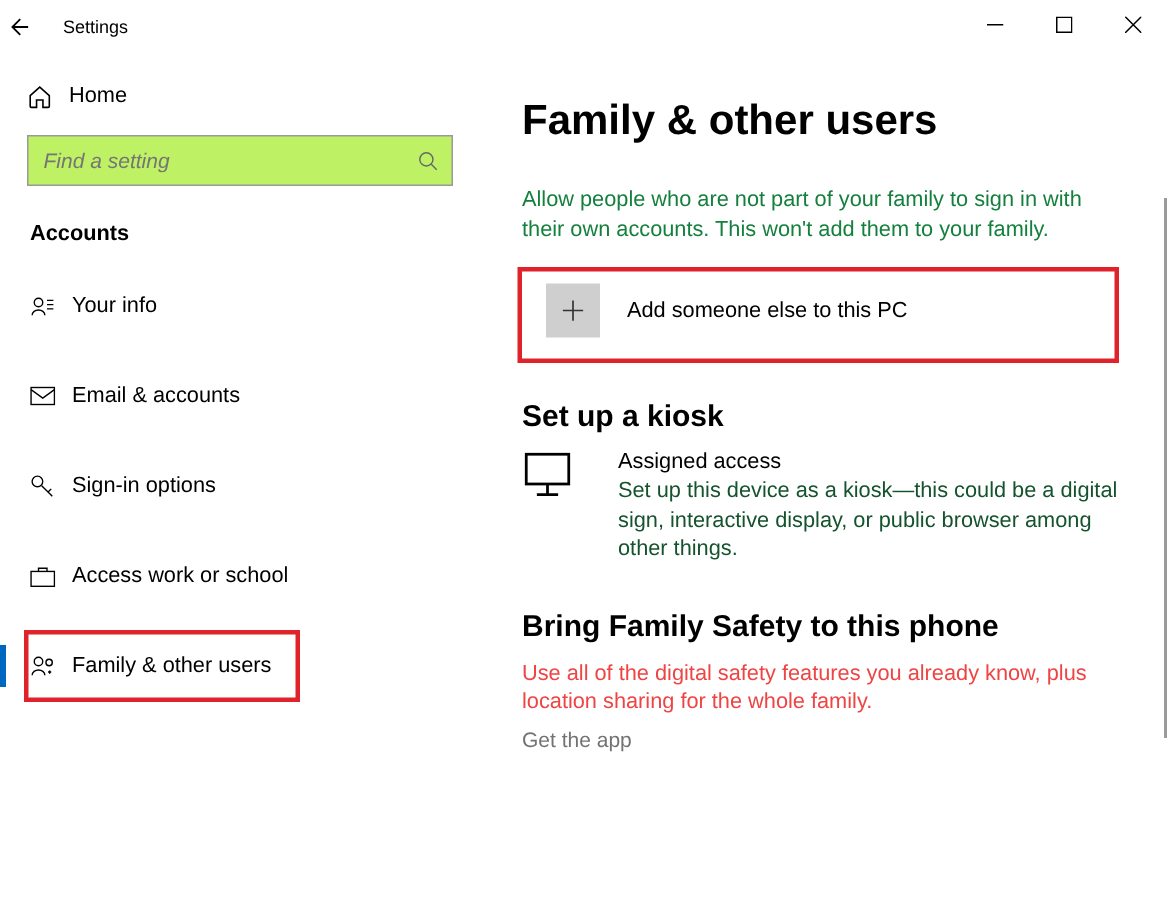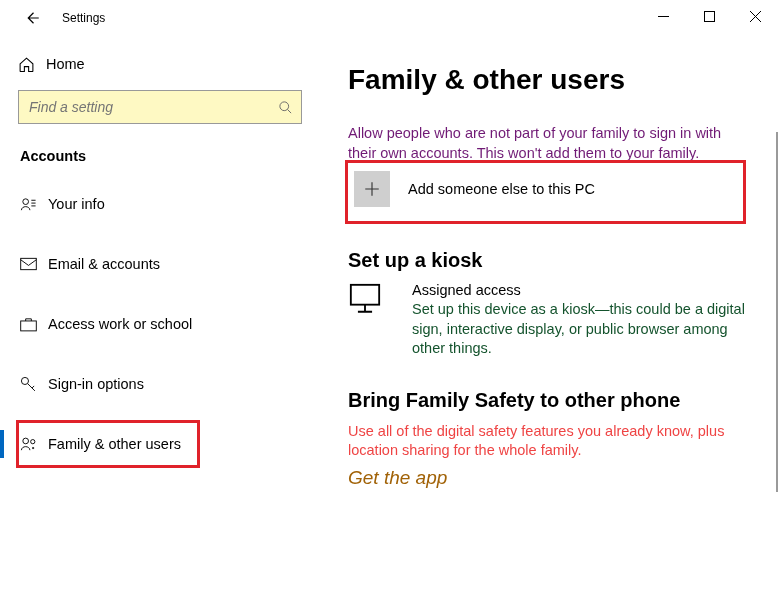--- a/index.html
+++ b/index.html
@@ -10,21 +10,20 @@
     font-family: "Segoe UI", Arial, sans-serif;
     background: #ffffff;
     color: #000;
     overflow: hidden;
     position: relative;
   }
   .titlebar {
     height: 36px;
     display: flex;
     align-items: center;
-    padding-left: 20px;
   }
   .back-btn {
     width: 24px; height: 24px;
     display: flex; align-items: center; justify-content: center;
     cursor: pointer;
   }
   .app-title {
     font-size: 12px;
     margin-left: 18px;
   }
@@ -51,21 +50,21 @@
     align-items: center;
     height: 40px;
     cursor: pointer;
   }
   .home-row .icon-box { width: 28px; display:flex; }
   .home-label { font-size: 14.5px; }
   .search-box {
     margin-top: 6px;
     height: 34px;
     border: 1px solid #999;
-    background: #fef9c3;
+    background: #bef264;
     display: flex;
     align-items: center;
     padding: 0 8px 0 8px;
   }
   .search-input {
     flex: 1;
     border: none;
     outline: none;
     font-size: 14px;
     background: transparent;
@@ -114,30 +113,31 @@
     font-weight: 600;
     margin: 8px 0 28px 0;
   }
   .sub-head {
     font-size: 20px;
     font-weight: 600;
     margin: 0 0 10px 0;
   }
   .descr {
     font-size: 14.5px;
-    color: #701a75;
+    color: #15803d;
     line-height: 1.35;
+    margin-bottom: 18px;
     max-width: 400px;
   }
   .grey-descr {
     color: #ef4444;
   }
   .add-box {
     outline: 3px solid #e0222a;
-    padding: 8px 8px 14px 6px;
+    padding: 8px 8px 14px 16px;
     margin-bottom: 28px;
     width: 395px;
   }
   .add-inner {
     display: flex;
     align-items: center;
     cursor: pointer;
   }
   .plus-tile {
     width: 36px; height: 36px;
@@ -149,21 +149,21 @@
     margin-left: 18px;
   }
   .kiosk-row {
     display: flex;
     gap: 30px;
     margin-bottom: 28px;
   }
   .kiosk-text { flex: 1; max-width: 360px; }
   .kiosk-title { font-size: 14.5px; margin-bottom: 2px; }
   .kiosk-descr { font-size: 14.5px; color: #14532d; line-height: 1.35; }
-  .link { color: #a16207; font-size: 19px; cursor: pointer; font-style: italic; }
+  .link { color: #737373; font-size: 14px; cursor: pointer; }
   .scroll-indicator {
     position: absolute;
     right: 0;
     top: 132px;
     width: 2px;
     height: 360px;
     background: #9a9a9a;
   }
   svg { display: block; }
 </style>
@@ -237,36 +237,36 @@
           <svg width="17" height="14" viewBox="0 0 24 18">
               <rect x="1" y="1" width="22" height="16" fill="none" stroke="#000" stroke-width="1.3"></rect>
               <path fill="none" stroke="#000" stroke-width="1.3" d="M1 3l11 8 11-8"></path>
             </svg>
         </span>
         <span class="nav-label">Email &amp; accounts</span>
       </div>
 
       <div class="nav-item">
         <span class="icon-box">
+          <svg width="17" height="17" viewBox="0 0 24 24">
+              <circle cx="7" cy="7" r="5" fill="none" stroke="#000" stroke-width="1.3"></circle>
+              <path fill="none" stroke="#000" stroke-width="1.3" d="M11 11l10 10M17 17l3-3"></path>
+            </svg>
+        </span>
+        <span class="nav-label">Sign-in options</span>
+      </div>
+
+      <div class="nav-item">
+        <span class="icon-box">
           <svg width="17" height="15" viewBox="0 0 24 20">
               <rect x="1" y="5" width="22" height="14" fill="none" stroke="#000" stroke-width="1.3"></rect>
               <path fill="none" stroke="#000" stroke-width="1.3" d="M8 5V2h8v3"></path>
             </svg>
         </span>
         <span class="nav-label">Access work or school</span>
-      </div>
-
-      <div class="nav-item">
-        <span class="icon-box">
-          <svg width="17" height="17" viewBox="0 0 24 24">
-              <circle cx="7" cy="7" r="5" fill="none" stroke="#000" stroke-width="1.3"></circle>
-              <path fill="none" stroke="#000" stroke-width="1.3" d="M11 11l10 10M17 17l3-3"></path>
-            </svg>
-        </span>
-        <span class="nav-label">Sign-in options</span>
       </div>
 
       <div class="nav-item highlight-red" style="width:180px;">
         <span class="blue-bar"></span>
         <span class="icon-box">
           <svg width="17" height="17" viewBox="0 0 24 24">
               <circle cx="8" cy="7" r="4" fill="none" stroke="#000" stroke-width="1.3"></circle>
               <path fill="none" stroke="#000" stroke-width="1.3" d="M2 20c0-3 3-5 6-5s6 2 6 5"></path>
               <circle cx="18" cy="8" r="3" fill="none" stroke="#000" stroke-width="1.3"></circle>
               <path stroke="#000" stroke-width="1.3" d="M17 17h3M18.5 15.5v3"></path>
@@ -301,19 +301,19 @@
             <rect x="2" y="2" width="20" height="14" fill="none" stroke="#000" stroke-width="1.3"></rect>
             <path stroke="#000" stroke-width="1.3" d="M12 16v5M7 21h10"></path>
           </svg>
       </div>
       <div class="kiosk-text">
         <div class="kiosk-title">Assigned access</div>
         <div class="kiosk-descr">Set up this device as a kiosk—this could be a digital sign, interactive display, or public browser among other things.</div>
       </div>
     </div>
 
-    <h2 class="sub-head" style="margin-top:30px;">Bring Family Safety to other phone</h2>
+    <h2 class="sub-head" style="margin-top:30px;">Bring Family Safety to this phone</h2>
     <div class="descr grey-descr" style="margin-bottom:6px;">Use all of the digital safety features you already know, plus location sharing for the whole family.</div>
     <span class="link">Get the app</span>
   </div>
 
   <div class="scroll-indicator"></div>
 </div>
 
 </body></html>

